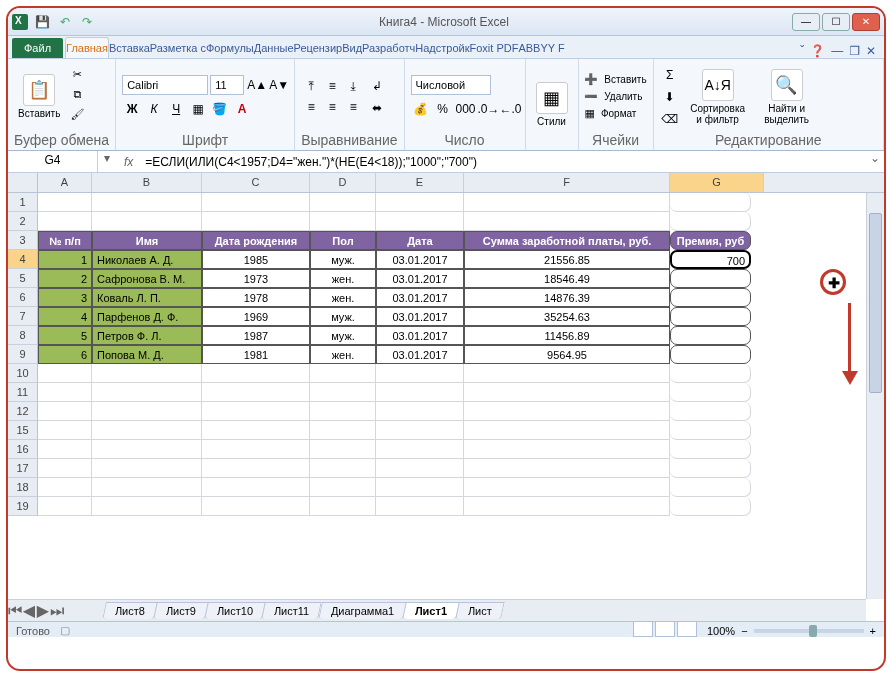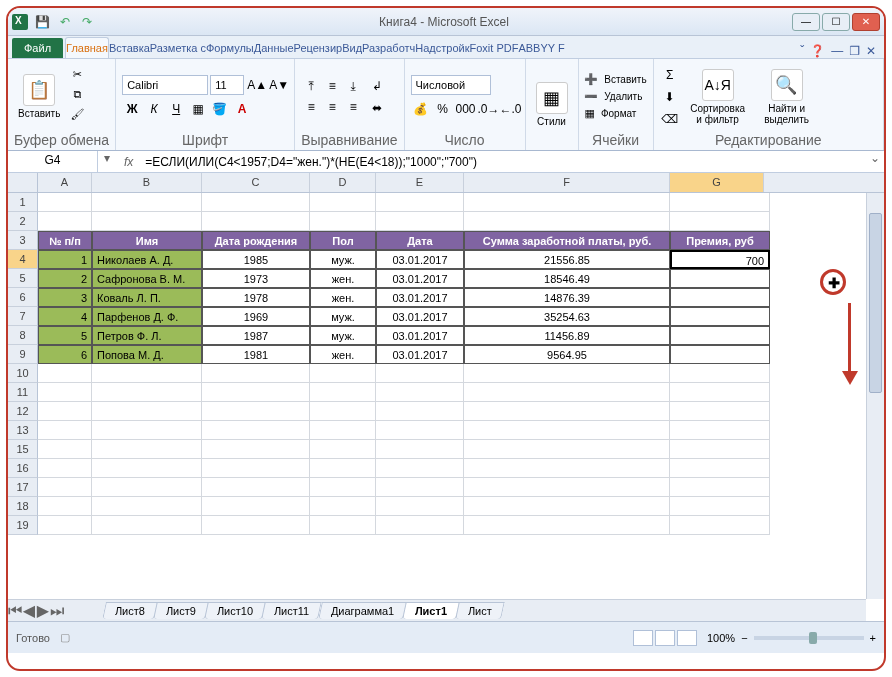--- a/index.html
+++ b/index.html
@@ -56,21 +56,21 @@
 .col-headers { display: flex; height: 20px; background: #e8edf4; border-bottom: 1px solid #b8c4d6; font-size: 11px; }
 .corner { width: 30px; border-right: 1px solid #b8c4d6; background: #e8edf4; }
 .ch { border-right: 1px solid #c8d0dc; text-align: center; line-height: 19px; color: #444; }
 .ch.A { width: 54px; } .ch.B { width: 110px; } .ch.C { width: 108px; } .ch.D { width: 66px; } .ch.E { width: 88px; } .ch.F { width: 206px; } .ch.G { width: 94px; background: #f9d48a; }
 
 .rows { }
 .row { display: flex; height: 19px; font-size: 11px; }
 .rh { width: 30px; background: #e8edf4; border-right: 1px solid #b8c4d6; border-bottom: 1px solid #c8d0dc; text-align: center; line-height: 18px; color: #444; }
 .rh.active { background: #f9d48a; }
 .cell { border-right: 1px solid #d4d8de; border-bottom: 1px solid #d4d8de; padding: 1px 4px; line-height: 16px; overflow: hidden; white-space: nowrap; }
-.cA { width: 54px; } .cB { width: 110px; } .cC { width: 108px; } .cD { width: 66px; } .cE { width: 88px; } .cF { width: 206px; } .cG { width: 100px; }
+.cA { width: 54px; } .cB { width: 110px; } .cC { width: 108px; } .cD { width: 66px; } .cE { width: 88px; } .cF { width: 206px; } .cG { width: 81px; border-radius: 7px; }
 
 
 .th-purple { background: #8064a2; color: #fff; text-align: center; font-weight: bold; border: 1px solid #555; }
 .td-green { background: #9bbb59; border: 1px solid #555; text-align: right; }
 .td-greenL { background: #9bbb59; border: 1px solid #555; text-align: left; }
 .td-data { border: 1px solid #555; text-align: center; background: #fff; }
 .td-dataR { border: 1px solid #555; text-align: right; background: #fff; }
 .td-sel { border: 2px solid #000; }
 
 
@@ -84,21 +84,21 @@
 .vscroll { position: absolute; right: 0; top: 20px; width: 18px; bottom: 22px; background: #e8edf4; border-left: 1px solid #c8d0dc; }
 .vscroll .thumb { position: absolute; top: 20px; left: 2px; right: 2px; height: 180px; background: #c8d4e4; border: 1px solid #a0b0c8; border-radius: 2px; }
 .hscroll { position: absolute; left: 0; right: 18px; bottom: 0; height: 22px; background: #e8edf4; border-top: 1px solid #c8d0dc; display: flex; align-items: center; }
 .sheet-tabs { display: flex; gap: 0; font-size: 11px; padding-left: 40px; }
 .sheet-tab { padding: 2px 10px; background: #eef2f8; border: 1px solid #b8c4d6; border-bottom: none; border-radius: 0 0 4px 4px; margin-right: -1px; transform: skewX(-12deg); }
 .sheet-tab span { display: inline-block; transform: skewX(12deg); }
 .sheet-tab.active { background: #fff; font-weight: bold; }
 .hscroll .nav { width: 14px; text-align: center; color: #666; }
 
 
-.statusbar { height: 32px; background: #e4ecf6; border-top: 1px solid #b8c4d6; display: flex; align-items: center; font-size: 11px; padding: 0 8px; }
+.statusbar { height: 16px; background: #e4ecf6; border-top: 1px solid #b8c4d6; display: flex; align-items: flex-end; font-size: 11px; padding: 0 8px; }
 .statusbar .status-text { color: #555; }
 .statusbar .spacer { flex: 1; }
 .view-btns { display: flex; gap: 2px; }
 .view-btns .vb { width: 20px; height: 16px; border: 1px solid #b0c0d8; background: #fff; }
 .zoom { display: flex; align-items: center; gap: 6px; margin-left: 10px; }
 .zoom .slider { width: 110px; height: 4px; background: #c8d4e4; position: relative; }
 .zoom .slider .sthumb { position: absolute; left: 50%; top: -4px; width: 8px; height: 12px; background: #8aa; border-radius: 2px; }
 </style>
 </head>
 <body>
@@ -402,30 +402,20 @@
           <div class="rh">12</div>
           <div class="cell cA"></div>
           <div class="cell cB"></div>
           <div class="cell cC"></div>
           <div class="cell cD"></div>
           <div class="cell cE"></div>
           <div class="cell cF"></div>
           <div class="cell cG"></div>
         </div>
         <div class="row">
-          <div class="rh">13</div>
-          <div class="cell cA"></div>
-          <div class="cell cB"></div>
-          <div class="cell cC"></div>
-          <div class="cell cD"></div>
-          <div class="cell cE"></div>
-          <div class="cell cF"></div>
-          <div class="cell cG"></div>
-        </div>
-        <div class="row">
           <div class="rh">15</div>
           <div class="cell cA"></div>
           <div class="cell cB"></div>
           <div class="cell cC"></div>
           <div class="cell cD"></div>
           <div class="cell cE"></div>
           <div class="cell cF"></div>
           <div class="cell cG"></div>
         </div>
         <div class="row">

